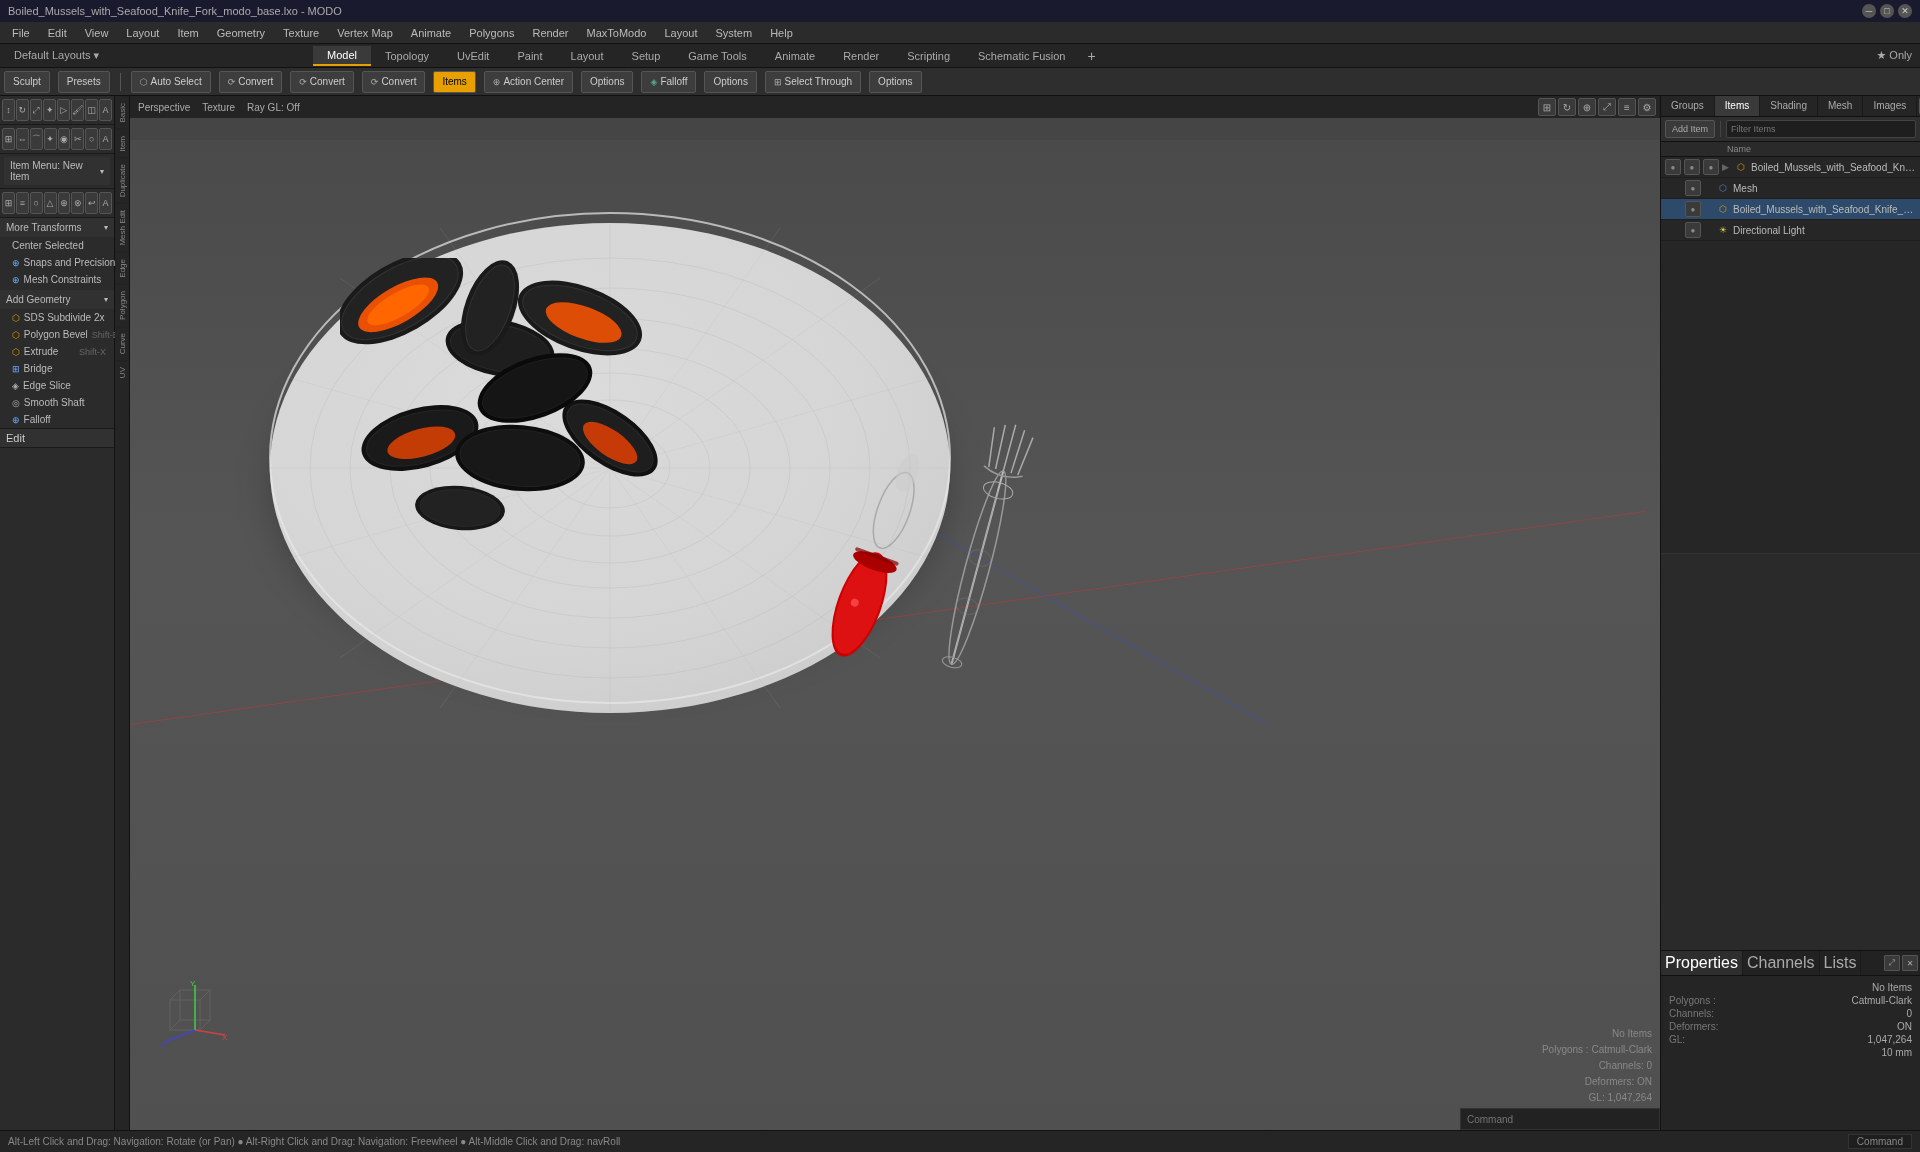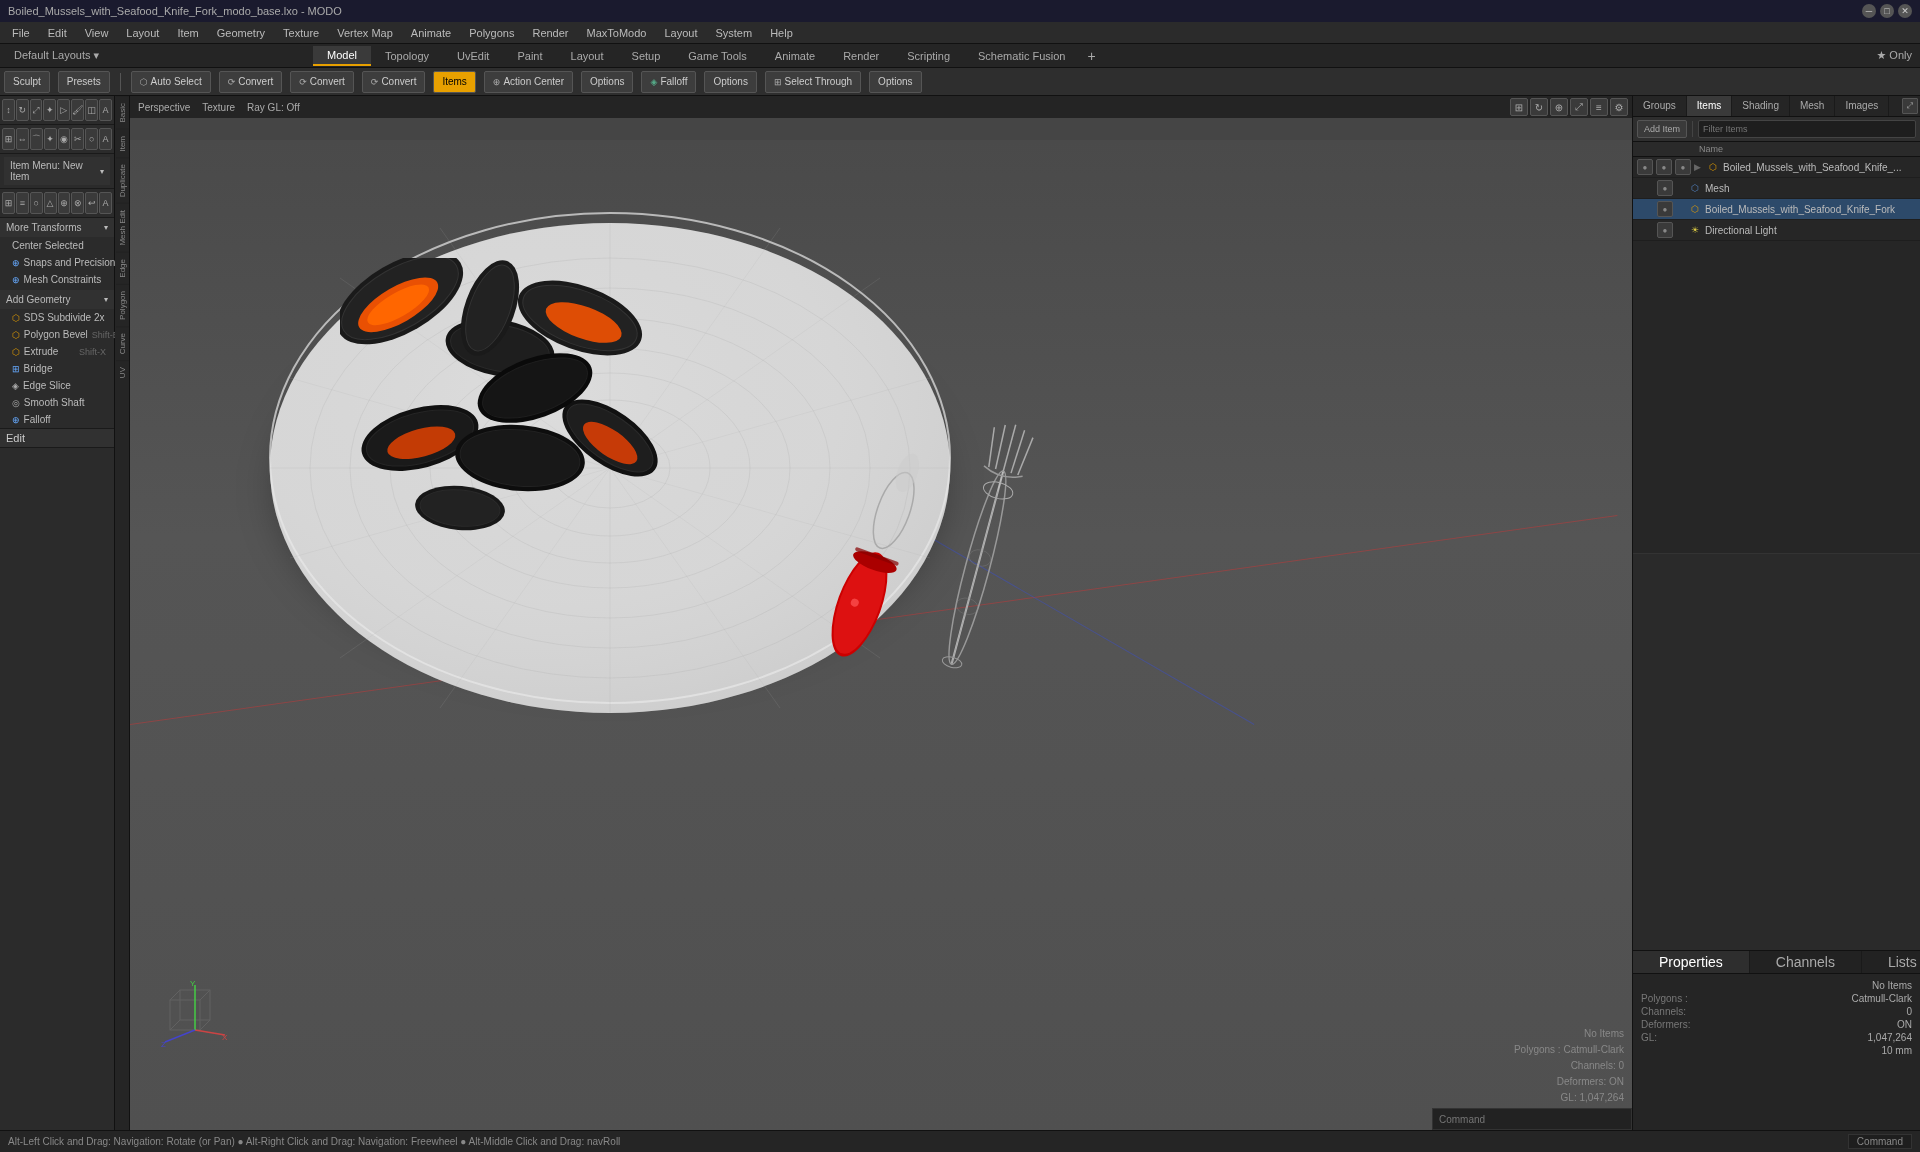--- a/index.html
+++ b/index.html
@@ -88,21 +88,21 @@
 
     
     #statusbar {
       width: 100%; height: 22px; background: #252525;
       display: flex; align-items: center; padding: 0 8px;
       border-top: 1px solid #111; color: #888; font-size: 10px;
     }
 
     
     #right-panel {
-      width: 288px; background: #2a2a2a; border-left: 1px solid #111;
+      width: 260px; background: #2a2a2a; border-left: 1px solid #111;
       display: flex; flex-direction: column;
     }
     #right-tabs {
       display: flex; background: #252525; border-bottom: 1px solid #111;
       flex-shrink: 0;
     }
     .rt-tab { padding: 4px 10px; color: #aaa; font-size: 10px; cursor: pointer; border-right: 1px solid #1a1a1a; }
     .rt-tab.active { background: #3a3a3a; color: #fff; }
     .rt-controls { margin-left: auto; display: flex; align-items: center; gap: 2px; padding: 2px; }
     .rt-ctrl-btn { width: 16px; height: 16px; background: #3a3a3a; border: 1px solid #555; border-radius: 1px; display: flex; align-items: center; justify-content: center; font-size: 8px; color: #aaa; cursor: pointer; }
@@ -123,21 +123,21 @@
     .tree-icon { width: 14px; height: 14px; margin-right: 3px; display: flex; align-items: center; justify-content: center; font-size: 9px; }
     .tree-name { font-size: 10px; color: #bbb; flex: 1; overflow: hidden; text-overflow: ellipsis; white-space: nowrap; }
     .tree-vis { width: 16px; height: 16px; background: #3a3a3a; border: 1px solid #555; border-radius: 2px; margin-right: 3px; display: flex; align-items: center; justify-content: center; font-size: 8px; color: #888; cursor: pointer; }
 
     
     #right-bottom {
       height: 180px; background: #252525; border-top: 1px solid #111;
       display: flex; flex-direction: column;
     }
     #right-bottom-tabs { display: flex; background: #222; border-bottom: 1px solid #111; flex-shrink: 0; }
-    .rb-tab { padding: 3px 26px; color: #aaa; font-size: 14px; cursor: pointer; border-right: 1px solid #1a1a1a; }
+    .rb-tab { padding: 3px 4px; color: #aaa; font-size: 16px; cursor: pointer; border-right: 1px solid #1a1a1a; }
     .rb-tab.active { background: #2e2e2e; color: #fff; }
 
     
     #stats-panel { padding: 6px 8px; color: #888; font-size: 10px; }
     .stat-row { display: flex; justify-content: space-between; margin-bottom: 2px; }
     .stat-label { color: #777; }
     .stat-value { color: #aaa; }
     .vl-tab {
       writing-mode: vertical-rl; transform: rotate(180deg);
       padding: 6px 2px; color: #888; font-size: 8px; cursor: pointer;

